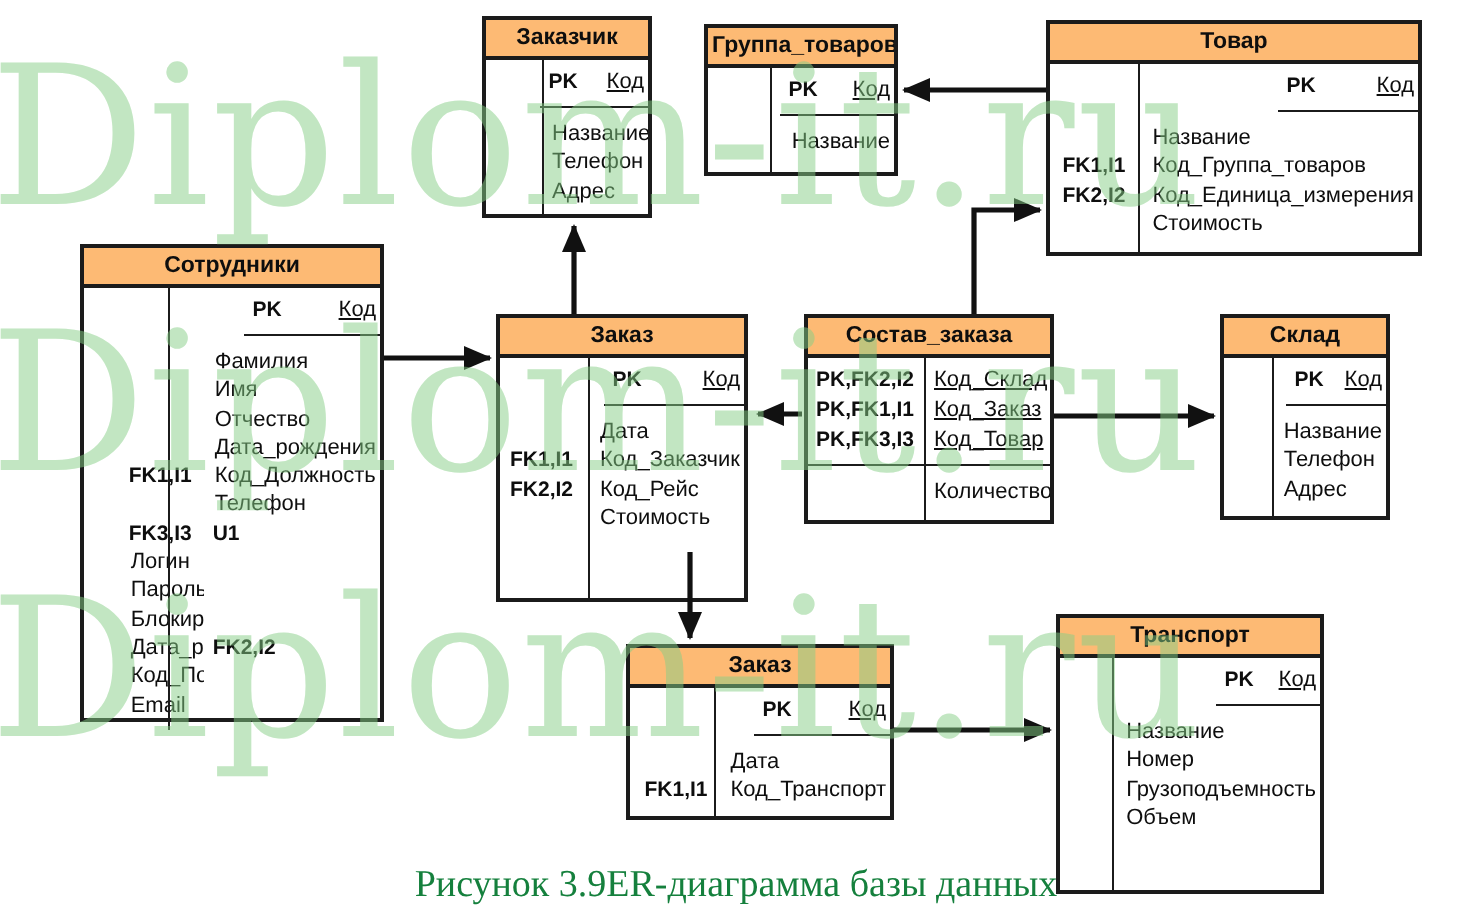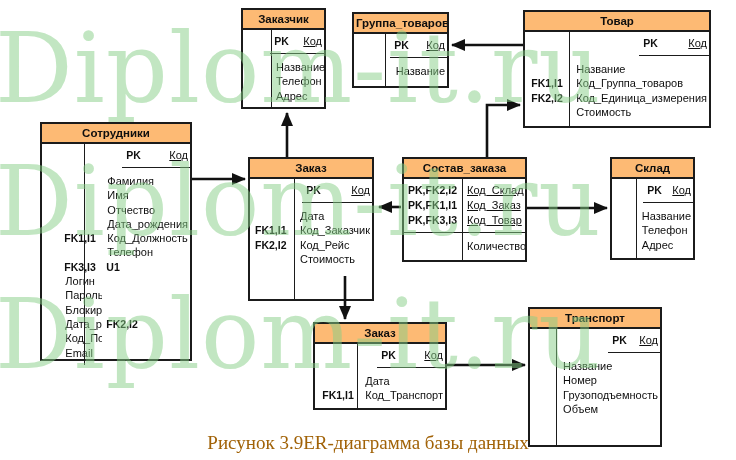--- a/index.html
+++ b/index.html
@@ -38,21 +38,21 @@
   .wm{
     position:absolute;left:-5px;z-index:20;pointer-events:none;
     font-family:"DejaVu Serif","Liberation Serif",serif;
     font-size:97px;line-height:1;letter-spacing:1px;white-space:nowrap;
     opacity:.5;user-select:none;
   }
   .wm1{top:20px;}.wm2{top:153px;}.wm3{top:286px;}
   
   .caption{
     position:absolute;left:0;top:432px;width:736px;text-align:center;
-    font-family:"Liberation Serif",serif;font-size:19px;color:#a16207;z-index:5;
+    font-family:"Liberation Serif",serif;font-size:19px;color:#15803d;z-index:5;
   }
 </style>
 </head>
 <body>
 
 <div id="canvas">
 
   <div class="entity" style="left:241px;top:8px;width:85px;height:101px;--tagw:28px">
     <div class="ehead">Заказчик</div>
     <div class="ebody">

